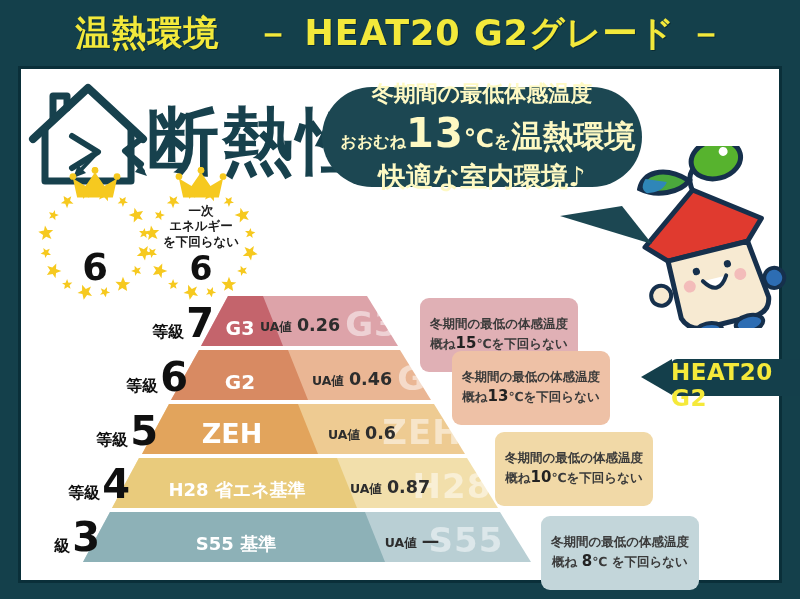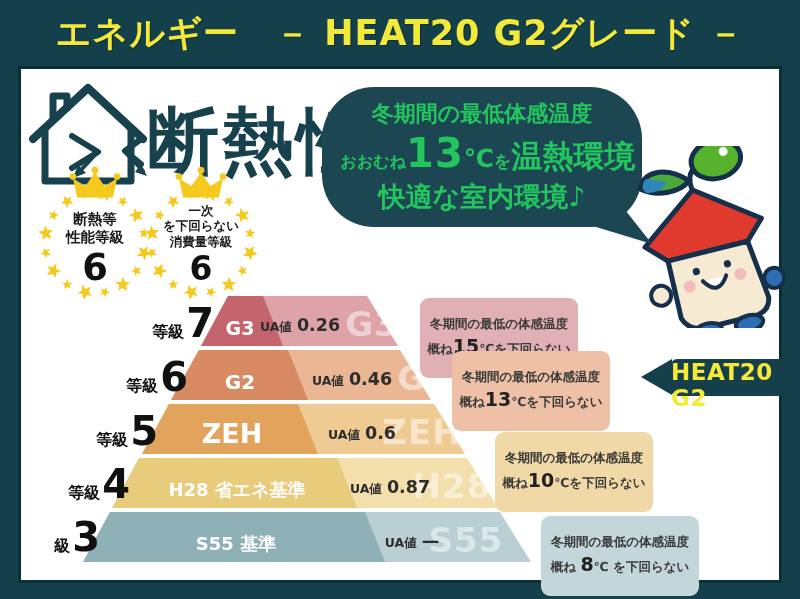--- a/index.html
+++ b/index.html
@@ -40,24 +40,24 @@
   .badge1-label{left:33px;top:211px;font-size:14.5px;}
   .badge2-label{left:139px;top:203px;font-size:12.5px;}
   .badge-grade{
     position:absolute;width:124px;text-align:center;
     font-weight:900;color:#111;
   }
   .badge1-grade{left:33px;top:246px;font-size:37px;}
   .badge2-grade{left:139px;top:249px;font-size:33px;}
   
   .bubble{
-    position:absolute;left:322px;top:87px;width:320px;height:140px;
+    position:absolute;left:322px;top:87px;width:320px;height:100px;
     background:#1c4752;border-radius:52px;
     display:flex;flex-direction:column;align-items:center;justify-content:center;
-    color:#22c55e;text-align:center;
+    color:#fef9c3;text-align:center;
   }
   .bubble .l1{font-size:22px;font-weight:900;}
   .bubble .l2{display:flex;align-items:baseline;font-weight:900;margin:1px 0;}
   .bubble .l2 .sm{font-size:16px;padding-left:12px;}
   .bubble .l2 .num{font-size:40px;letter-spacing:1px;}
   .bubble .l2 .unit{font-size:25px;}
   .bubble .l2 .prt{font-size:17px;}
   .bubble .l2 .big{font-size:31px;}
   .bubble .l3{font-size:27px;font-weight:900;}
   
@@ -76,21 +76,21 @@
   .rank2{top:354px;right:612px;}
   .rank3{top:408px;right:642px;}
   .rank4{top:461px;right:670px;}
   .rank5{top:514px;right:700px;}
   
   .note{
     position:absolute;width:150px;border-radius:9px;
     padding:17px 4px;text-align:center;color:#3a3a3a;
     font-size:12.5px;line-height:1.45;font-weight:700;
   }
-  .note .note-temp{font-size:19px;font-weight:900;color:#222;}
+  .note .note-temp{font-size:15px;font-weight:900;color:#222;}
   .note1{left:420px;top:298px;background:#e0b0b5;}
   .note2{left:452px;top:351px;background:#eec1a6;}
   .note3{left:495px;top:432px;background:#f1d9a7;}
   .note4{left:541px;top:516px;background:#c3d6da;}
   
   .tag{
     position:absolute;left:627px;top:359px;width:145px;height:37px;
     background:#143f4b;border-radius:6px;
     display:flex;justify-content:center;margin-left:44px;
   }
@@ -100,21 +100,21 @@
     border-right:31px solid #143f4b;
   }
   .tag-text{color:#f5e93a;font-size:23px;font-weight:900;letter-spacing:0.5px;}
 </style>
 </head>
 <body>
 
 <div class="stage">
 
   <div class="header">
-    <div class="header-title">エネルギー　－ HEAT20 G2グレード －</div>
+    <div class="header-title">温熱環境　－ HEAT20 G2グレード －</div>
   </div>
 
   <div class="card"></div>
 
   <svg class="house-svg" viewBox="0 0 120 114">
     <g fill="none" stroke="#17414d" stroke-linecap="round" stroke-linejoin="round">
       <path d="M25,44 V20 H39 V32" stroke-width="7"></path>
       <path d="M5,63 L60,12 L115,63" stroke-width="8"></path>
       <path d="M17,54 V105 H103 V54" stroke-width="7"></path>
       <path d="M44,60 L70,76 L44,92" stroke-width="6"></path>
@@ -152,34 +152,30 @@
       <g id="crown">
         <path d="M-17,10 L-21,-8 L-9,-1 L0,-14 L9,-1 L21,-8 L17,10 Z" fill="#f6c91f"></path>
         <circle cx="-21" cy="-10" r="3.2" fill="#f6c91f"></circle>
         <circle cx="0" cy="-16" r="3.2" fill="#f6c91f"></circle>
         <circle cx="21" cy="-10" r="3.2" fill="#f6c91f"></circle>
       </g>
     </defs>
     <use href="#ringall"></use>
     <use href="#crown" transform="translate(0,-56) scale(1.05)"></use>
   </svg>
-  <div class="badge-label badge1-label">
-    <div>断熱等</div>
-    <div>性能等級</div>
-  </div>
   <div class="badge-grade badge1-grade">6</div>
 
   <svg class="badge-svg badge2-svg" viewBox="-62 -76 124 150">
     <use href="#ringall"></use>
     <use href="#crown" transform="translate(0,-56) scale(1.05)"></use>
   </svg>
   <div class="badge-label badge2-label">
     <div>一次</div>
+    <div>エネルギー</div>
     <div>を下回らない</div>
-    <div>消費量等級</div>
   </div>
   <div class="badge-grade badge2-grade">6</div>
 
   <div class="bubble">
     <div class="l1">冬期間の最低体感温度</div>
     <div class="l2">
       <span class="sm">おおむね</span>
       <span class="num">13</span>
       <span class="unit">℃</span>
       <span class="prt">を</span>

